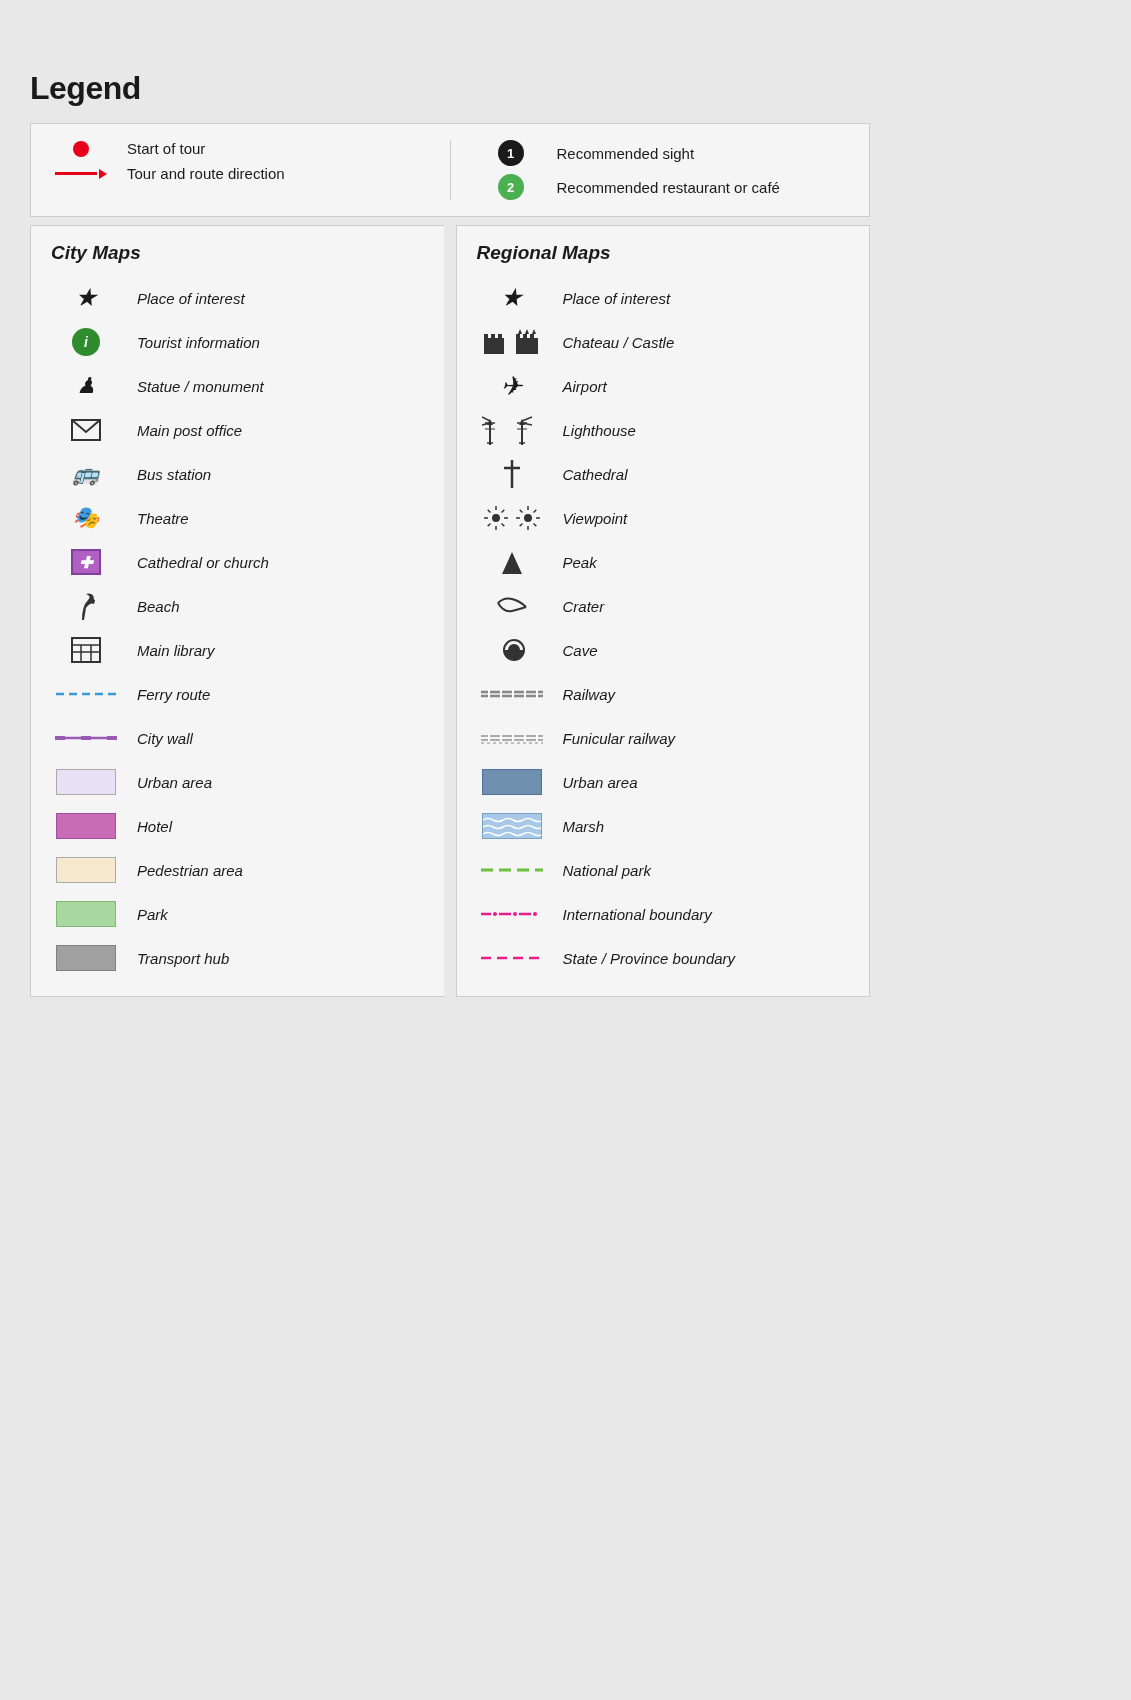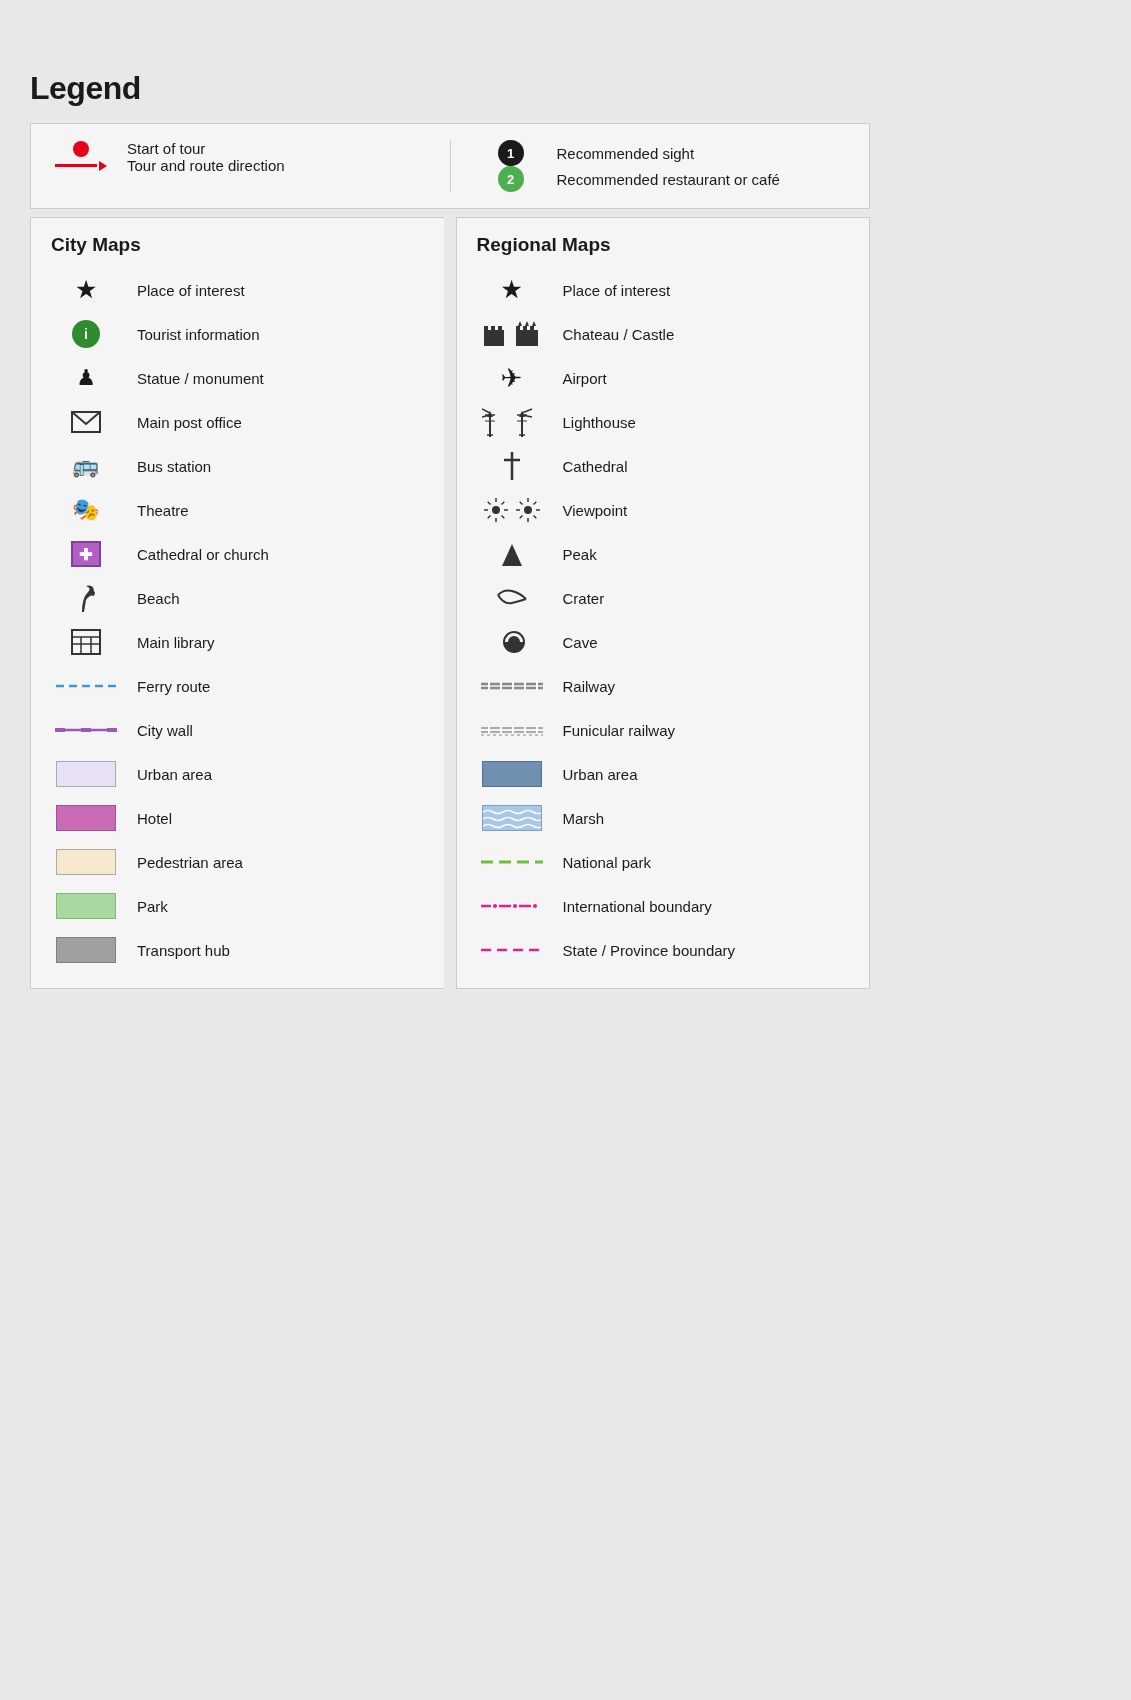--- a/index.html
+++ b/index.html
@@ -24,36 +24,38 @@
       border: 1px solid #ccc;
       display: flex;
       padding: 16px 20px;
       margin-bottom: 8px;
       gap: 20px;
     }
     .top-left, .top-right {
       flex: 1;
       display: flex;
       flex-direction: column;
+      gap: 8px;
     }
     .top-item {
       display: flex;
       align-items: center;
       gap: 16px;
     }
     .icon-cell {
       width: 60px;
       display: flex;
       align-items: center;
       justify-content: center;
       flex-shrink: 0;
     }
     .main-sections {
       display: flex;
       gap: 12px;
+      font-style: italic;
     }
     .city-maps, .regional-maps {
       flex: 1;
       background: #f5f5f5;
       border: 1px solid #ccc;
       padding: 16px 20px;
     }
     .city-maps {
       border-right: none;
     }

